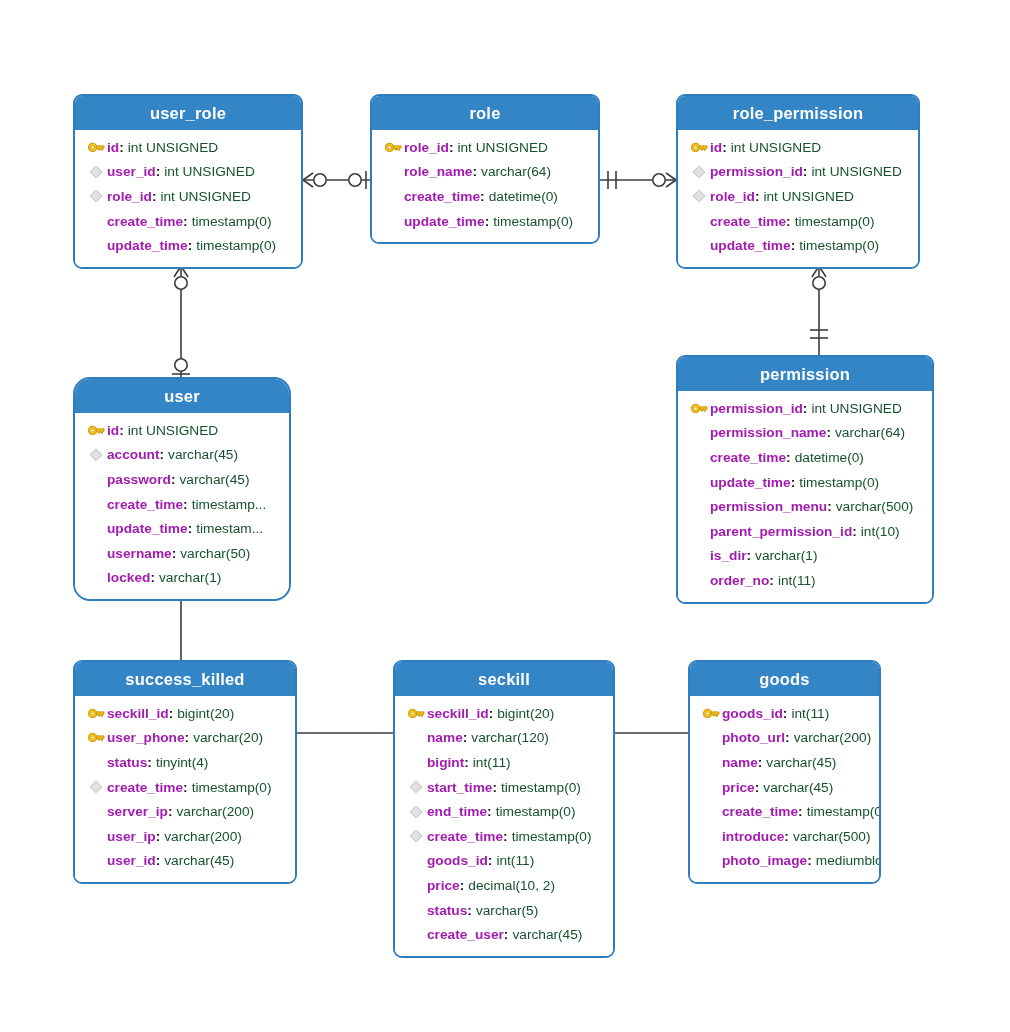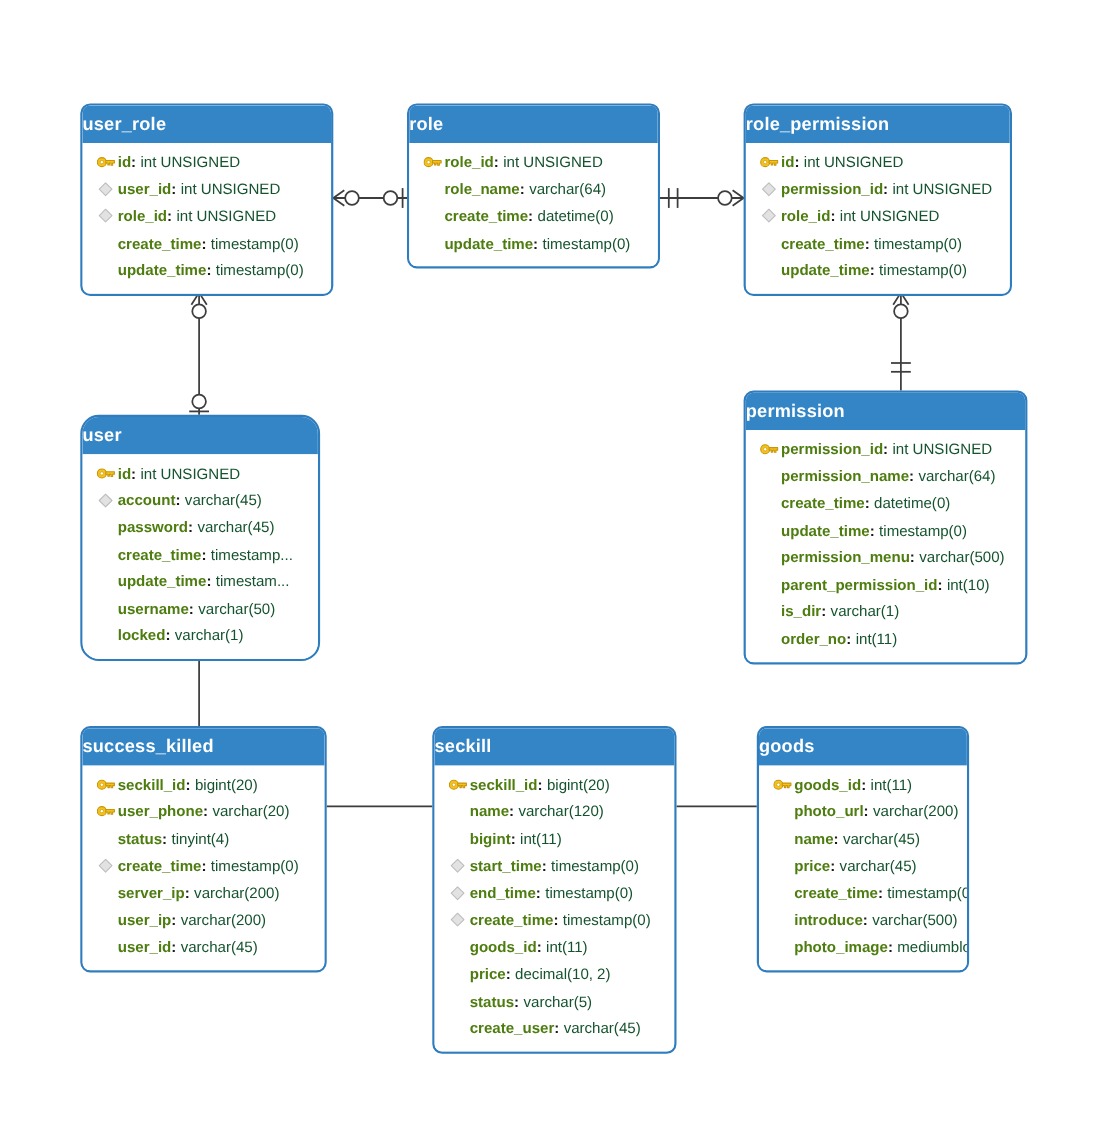--- a/index.html
+++ b/index.html
@@ -34,20 +34,21 @@
     border: 2px solid #2f7dbf;
     border-radius: 9px;
     overflow: hidden;
     z-index: 5;
   }
   .entity-header {
     background: #3385c6;
     color: #ffffff;
     font-size: 16.5px;
     font-weight: bold;
+    text-align: center;
     line-height: 34px;
     height: 34px;
     letter-spacing: .2px;
   }
   .entity-body {
     padding: 5px 0 9px 0;
     background: #ffffff;
   }
   .attr {
     height: 24.6px;
@@ -59,21 +60,21 @@
   }
   .attr-icon {
     width: 22px;
     min-width: 22px;
     height: 16px;
     display: inline-flex;
     align-items: center;
     justify-content: center;
   }
   .attr-name {
-    color: #4d7c0f;
+    color: #a21caf;
     font-weight: bold;
     text-align: center;
   }
   .attr-sep {
     color: #1a1a1a;
     font-weight: bold;
   }
   .attr-type {
     color: #14532d;
     margin-left: 4px;

